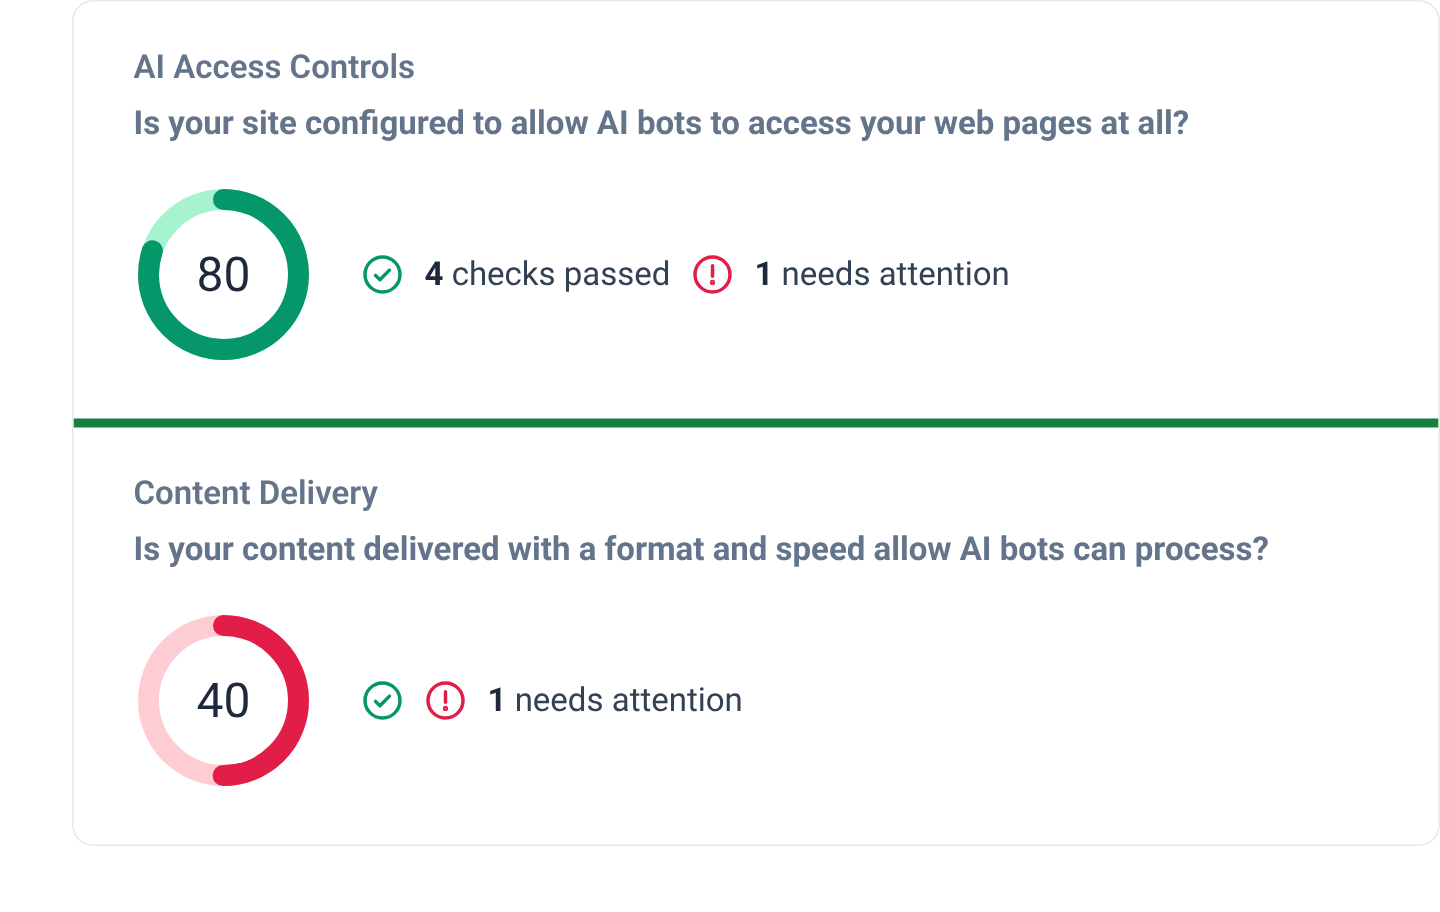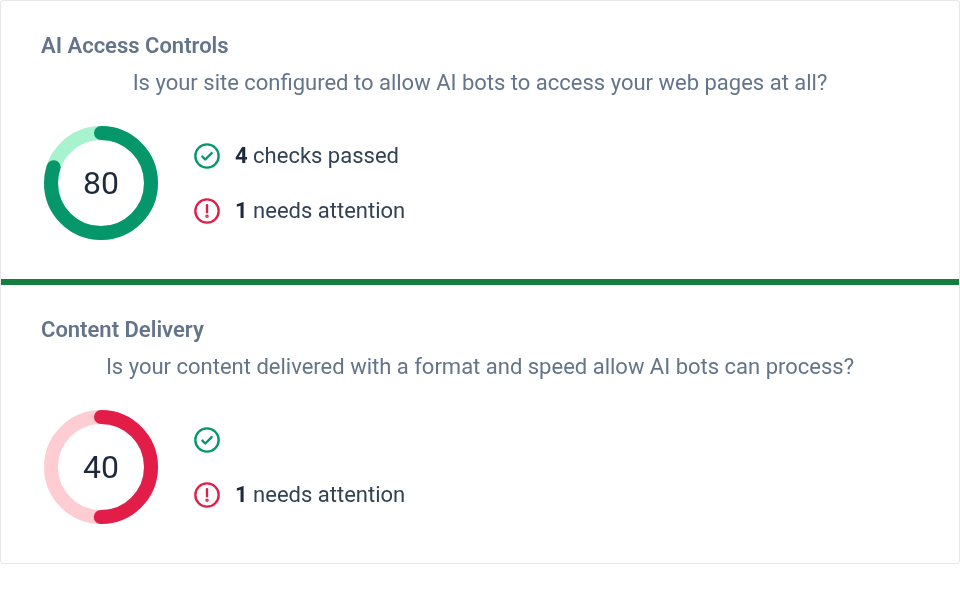--- a/index.html
+++ b/index.html
@@ -10,46 +10,46 @@
     
     body {
       font-family: -apple-system, BlinkMacSystemFont, "Segoe UI", Roboto, Helvetica, Arial, sans-serif;
       background: #ffffff;
       width: 960px;
       height: 608px;
     }
     
     .container {
       border: 1px solid #e5e7eb;
-      border-radius: 3px;
+      border-radius: 14px;
       overflow: hidden;
       background: #ffffff;
+      margin-left: 48px;
     }
     
     .section {
       padding: 32px 40px 36px 40px;
     }
     
     .section + .section {
       border-top: 6px solid #15803d;
     }
     
     .section-title {
       font-size: 22px;
       font-weight: 600;
       color: #64748b;
       margin-bottom: 12px;
     }
     
     .section-description {
       font-size: 22px;
-      font-weight: 400;
+      font-weight: 700;
       color: #64748b;
       margin-bottom: 28px;
-      text-align: center;
     }
     
     .stats-row {
       display: flex;
       align-items: center;
       gap: 32px;
     }
     
     .donut-wrapper {
       position: relative;
@@ -80,22 +80,22 @@
       top: 50%;
       left: 50%;
       transform: translate(-50%, -50%);
       font-size: 32px;
       font-weight: 400;
       color: #1e293b;
     }
     
     .checks-list {
       display: flex;
-      flex-direction: column;
-      gap: 27px;
+      flex-direction: row;
+      gap: 14px;
     }
     
     .check-item {
       display: flex;
       align-items: center;
       gap: 14px;
     }
     
     .check-icon {
       width: 28px;

